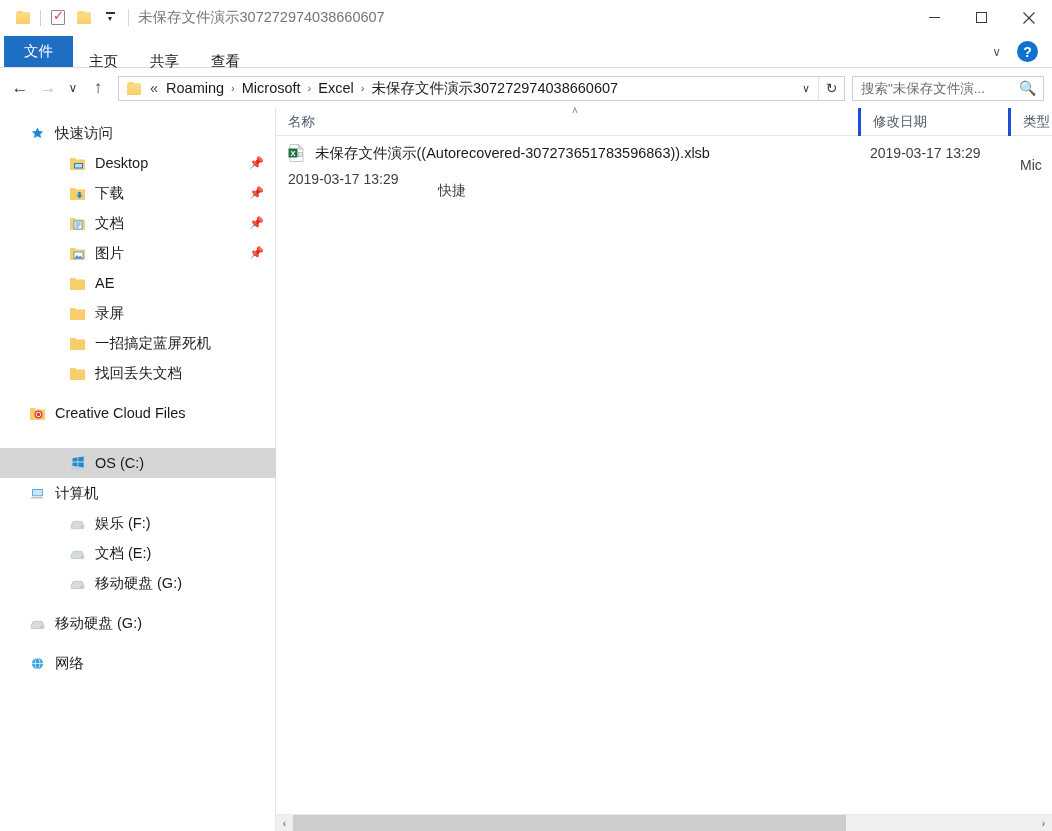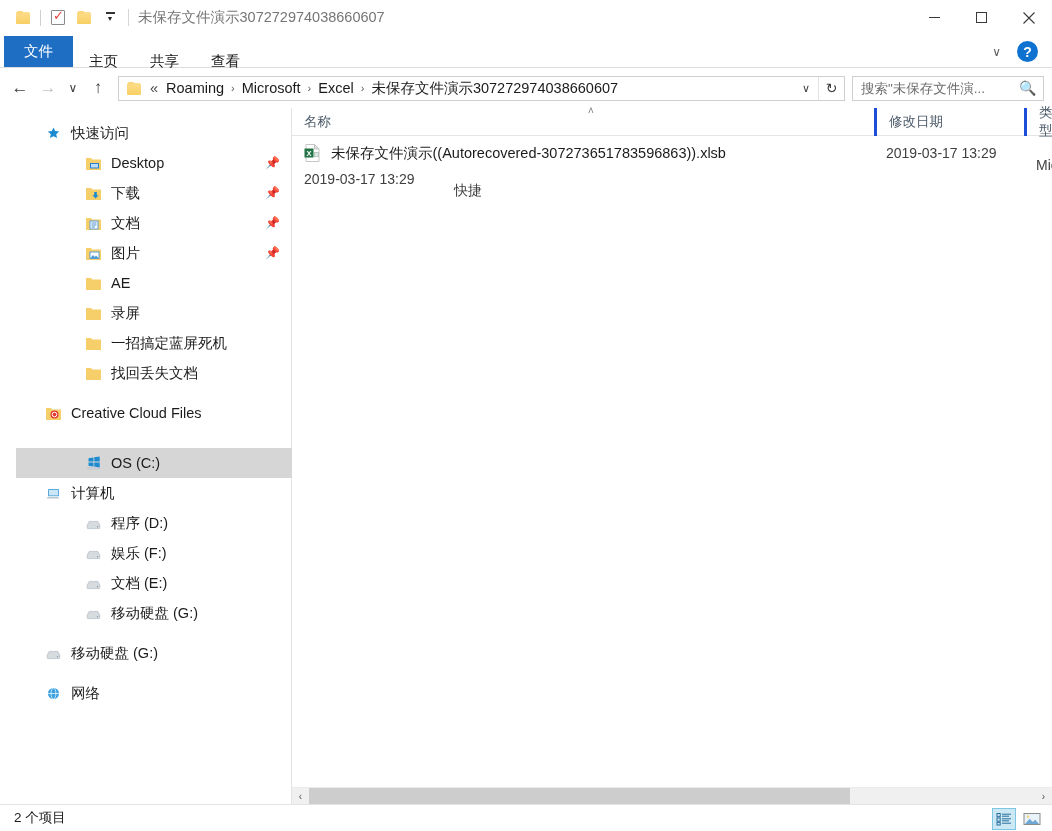--- a/index.html
+++ b/index.html
@@ -163,21 +163,20 @@
     background: #fff;
   }
 
   
   .sidebar {
     width: 276px; flex: 0 0 276px;
     background: #ffffff;
     padding-top: 10px;
     overflow: hidden;
     position: relative;
-    margin-left: 16px;
   }
   .nav-item {
     height: 30px; display: flex; align-items: center;
     font-size: 14.5px; color: #1b1b1b;
     padding-right: 8px; position: relative;
     white-space: nowrap;
   }
   .nav-item.selected { background: #d6d6d6; }
   .nav-ico {
     width: 22px; flex: 0 0 22px;
@@ -506,29 +505,20 @@
 
       <div class="nav-item lvl0">
         <span class="nav-ico">
           <svg class="ic" viewBox="0 0 17 15">
               <rect x="3" y="3" width="11" height="7.3" rx="0.6" fill="#5aa9e0"></rect>
               <rect x="4" y="4" width="9" height="5.3" fill="#cbe7f7"></rect>
               <path d="M1.5 12.6h13l-1.4-1.6H2.9z" fill="#b9c4cc"></path>
             </svg>
         </span>
         <span>计算机</span>
-      </div>
-      <div class="nav-item lvl1">
-        <span class="nav-ico">
-          <svg class="ic" viewBox="0 0 17 15">
-              <path d="M2.2 9.2l2-3.8h8.6l2 3.8v2.6a.8.8 0 0 1-.8.8H3a.8.8 0 0 1-.8-.8z" fill="#d6dbe0" stroke="#a9b2ba" stroke-width=".6"></path>
-              <circle cx="12.6" cy="10.8" r=".7" fill="#8d979f"></circle>
-            </svg>
-        </span>
-        <span>程序 (D:)</span>
       </div>
       <div class="nav-item lvl1">
         <span class="nav-ico">
           <svg class="ic" viewBox="0 0 17 15">
               <path d="M2.2 9.2l2-3.8h8.6l2 3.8v2.6a.8.8 0 0 1-.8.8H3a.8.8 0 0 1-.8-.8z" fill="#d6dbe0" stroke="#a9b2ba" stroke-width=".6"></path>
               <circle cx="12.6" cy="10.8" r=".7" fill="#8d979f"></circle>
             </svg>
         </span>
         <span>娱乐 (F:)</span>
       </div>
@@ -615,37 +605,13 @@
       <div class="hscroll">
         <div class="hs-btn">‹</div>
         <div class="hs-track">
           <div class="hs-thumb"></div>
         </div>
         <div class="hs-btn">›</div>
       </div>
     </div>
   </div>
 
-  <div class="statusbar">
-    <div class="status-text">2 个项目</div>
-    <div class="viewbtns">
-      <div class="viewbtn active">
-        <svg width="16" height="14" viewBox="0 0 16 14">
-          <rect x="1" y="1.5" width="3.2" height="3.2" fill="none" stroke="#2a6f9e" stroke-width="1"></rect>
-          <rect x="1" y="6" width="3.2" height="3.2" fill="none" stroke="#2a6f9e" stroke-width="1"></rect>
-          <rect x="1" y="10.4" width="3.2" height="2.6" fill="none" stroke="#2a6f9e" stroke-width="1"></rect>
-          <line x1="6" y1="2.2" x2="15" y2="2.2" stroke="#2a6f9e" stroke-width="1"></line>
-          <line x1="6" y1="4.2" x2="13" y2="4.2" stroke="#2a6f9e" stroke-width="1"></line>
-          <line x1="6" y1="6.8" x2="15" y2="6.8" stroke="#2a6f9e" stroke-width="1"></line>
-          <line x1="6" y1="8.8" x2="13" y2="8.8" stroke="#2a6f9e" stroke-width="1"></line>
-          <line x1="6" y1="11.2" x2="15" y2="11.2" stroke="#2a6f9e" stroke-width="1"></line>
-        </svg>
-      </div>
-      <div class="viewbtn">
-        <svg width="18" height="14" viewBox="0 0 18 14">
-          <rect x="1" y="1.5" width="16" height="11" fill="#eaf3fa" stroke="#8c8c8c" stroke-width="1"></rect>
-          <path d="M2 12l4.6-5.3 3.2 3.4 2.4-2.4 3.8 4.3z" fill="#6fa8d6"></path>
-          <circle cx="5" cy="4.6" r="1.3" fill="#f2d37a"></circle>
-        </svg>
-      </div>
-    </div>
-  </div>
 </div>
 
 </body></html>

